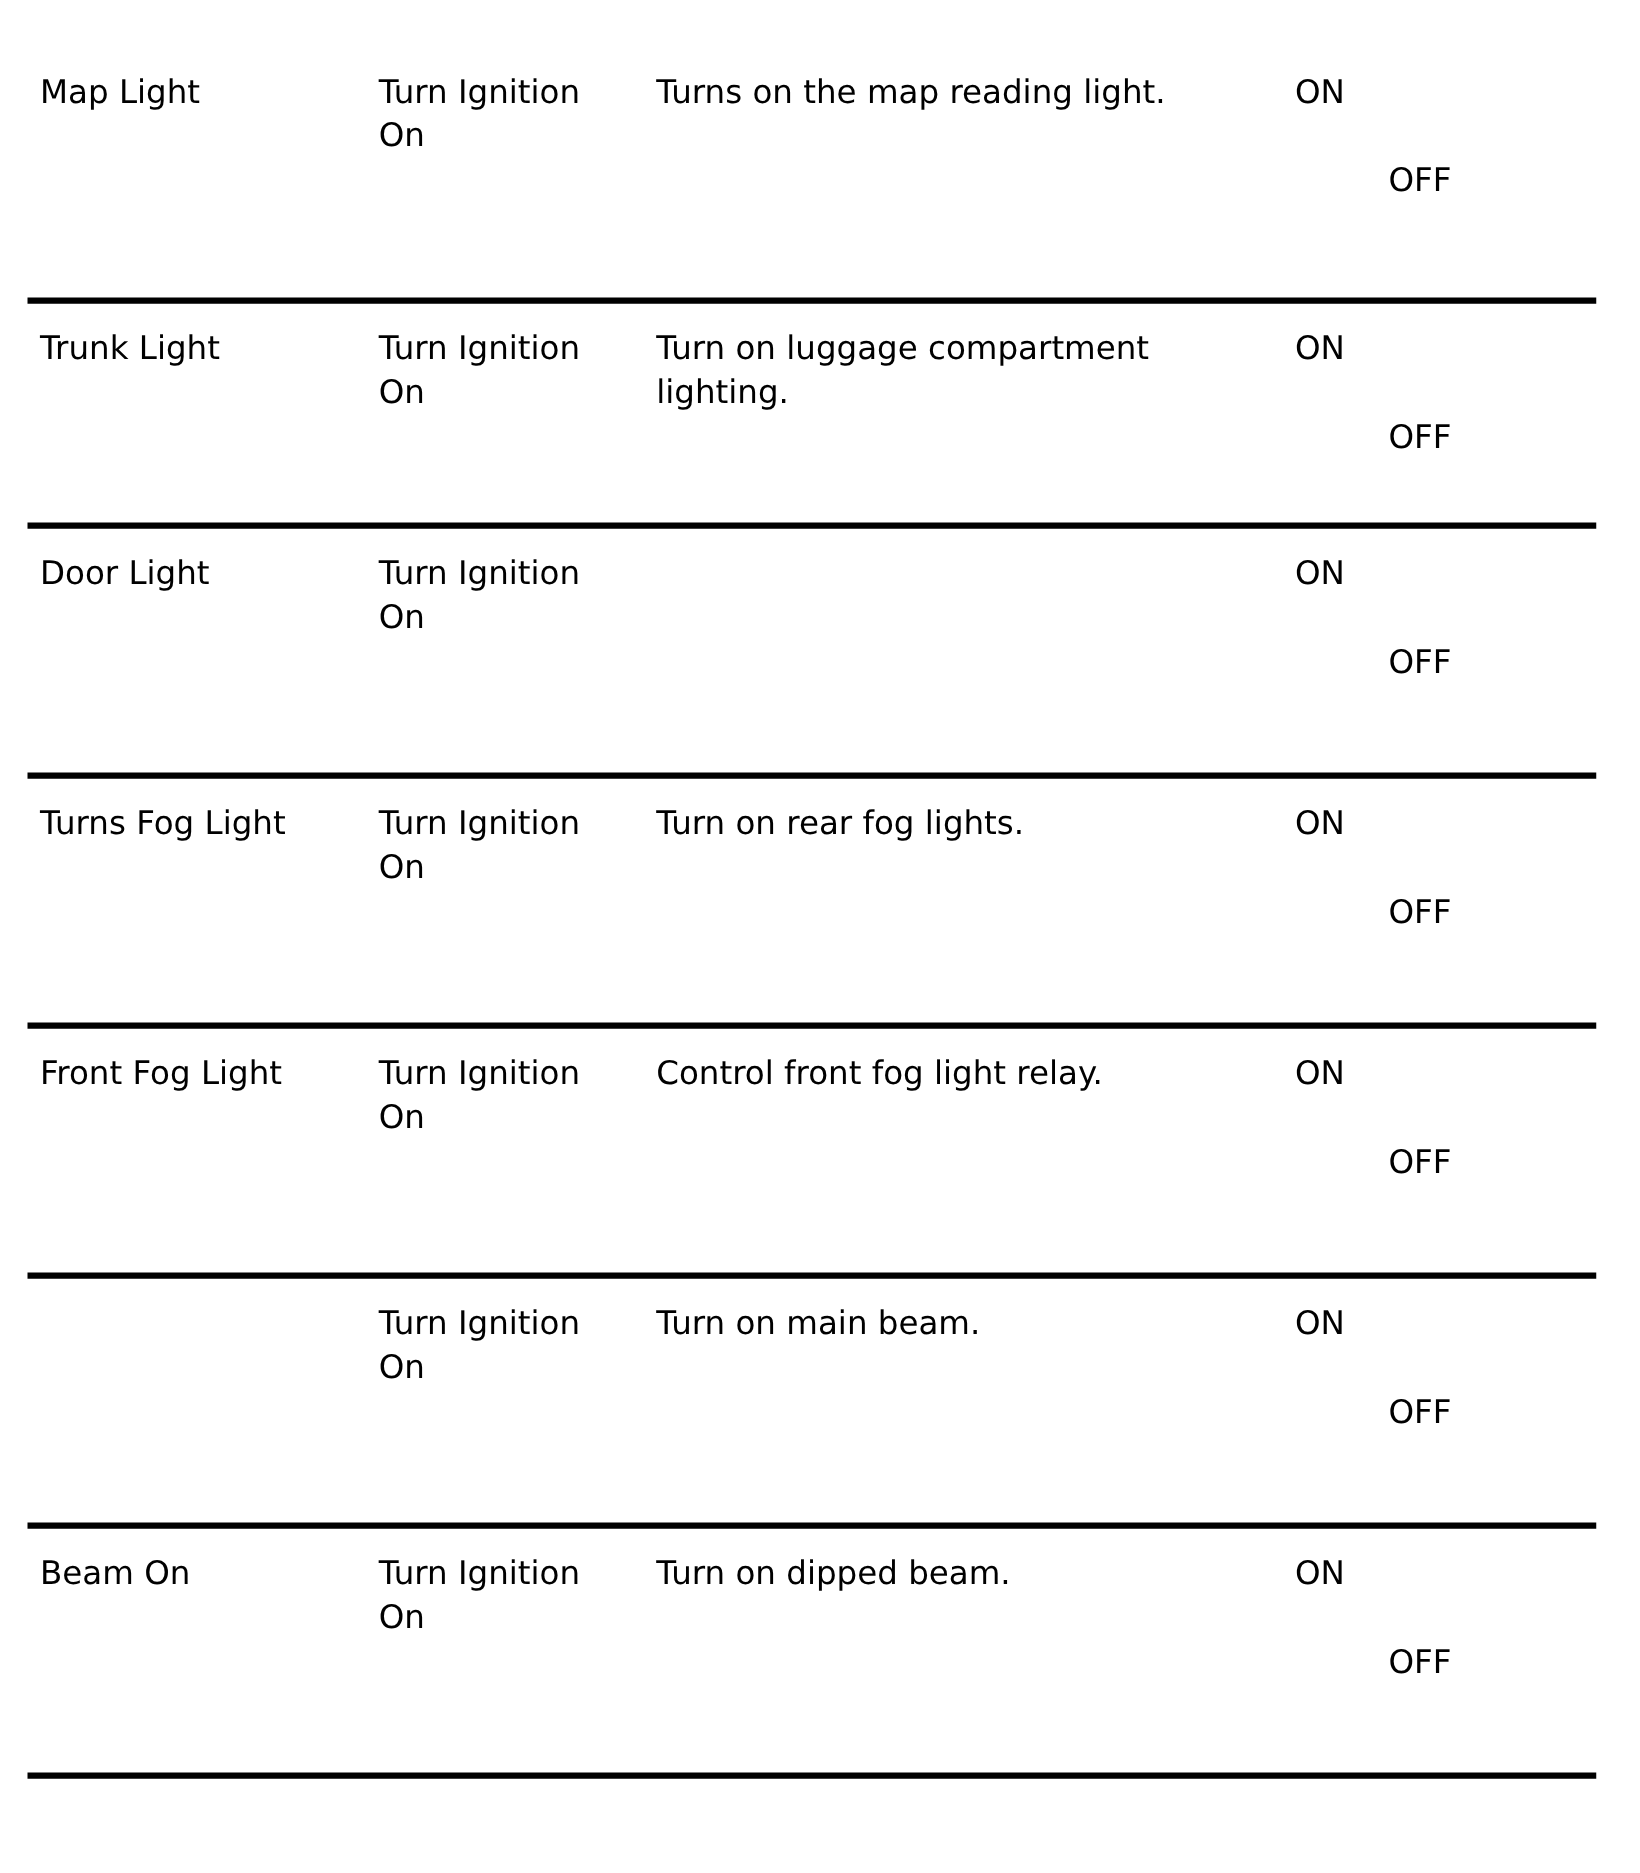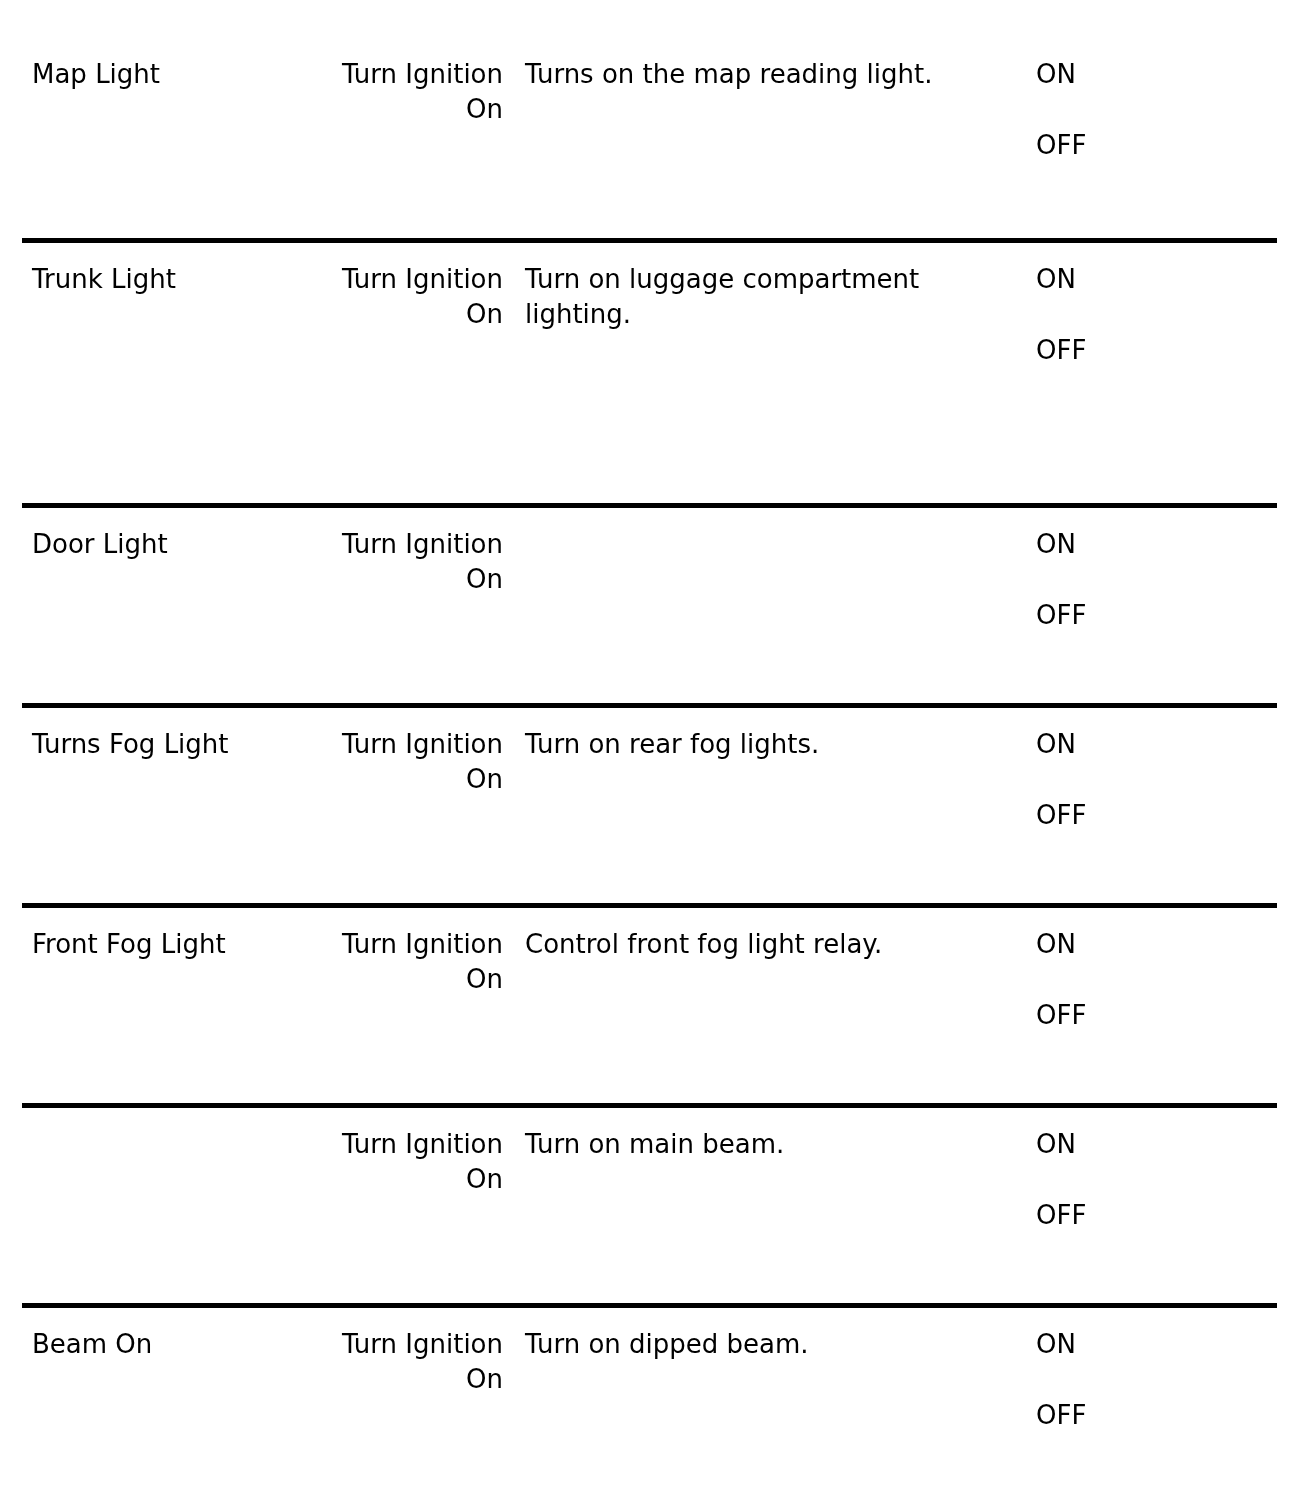--- a/index.html
+++ b/index.html
@@ -18,43 +18,43 @@
     color: #000000;
     overflow: hidden;
     margin-top: 20px;
   }
   .row {
     position: relative;
     width: 1312px;
   }
   
   .row-1 { height: 223px; }
-  .row-2 { height: 265px; }
+  .row-2 { height: 180px; }
   .row-3, .row-4, .row-5, .row-6, .row-7 { height: 200px; border-radius: 30px; }
 
   .rule {
     position: absolute;
     bottom: 0;
     left: 22px;
     width: 1255px;
     height: 5px;
     background: #000000;
   }
   .cell {
     position: absolute;
     top: 19px;
   }
   .row-1 .cell { top: 37px; }
 
   .cell-function    { left: 32px;   width: 250px; }
-  .cell-condition   { left: 313px;  width: 190px; text-align: right; }
+  .cell-condition   { left: 303px;  width: 190px; }
   .cell-description { left: 525px;  width: 450px; }
   .cell-states      { left: 1036px; width: 200px; }
 
-  .state-off { margin-top: 36px; }
+  .state-off { margin-top: 36px; text-align: center; }
 </style>
 </head>
 <body>
 
 <div class="page">
 
   <div class="row row-1">
     <div class="cell cell-function">Map Light</div>
     <div class="cell cell-condition">Turn Ignition On</div>
     <div class="cell cell-description">Turns on the map reading light.</div>

